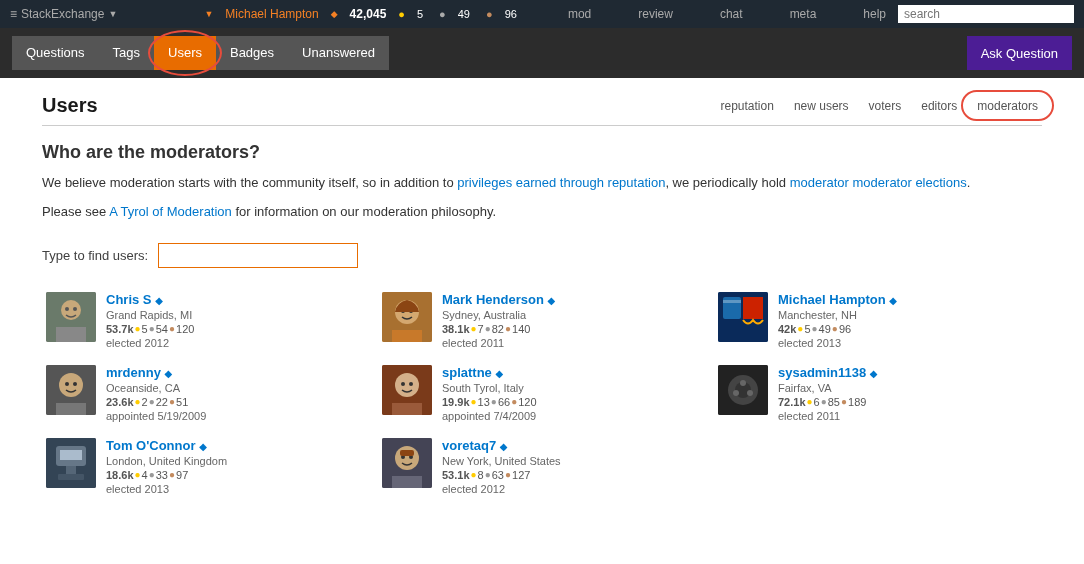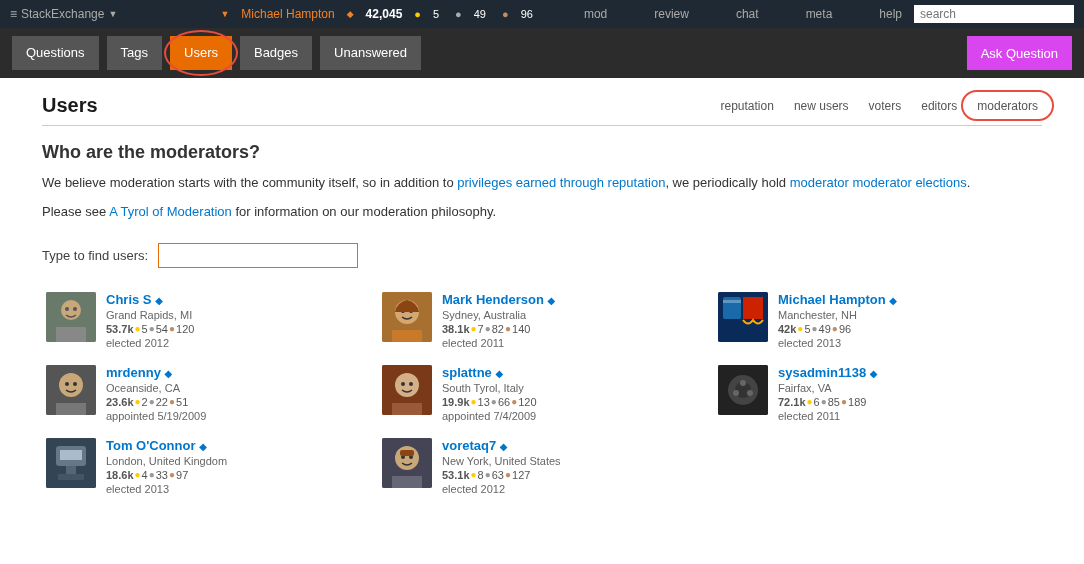--- a/index.html
+++ b/index.html
@@ -21,21 +21,21 @@
     #top-nav .badge-gold { color: #ffcc00; font-size: 11px; }
     #top-nav .badge-silver { color: #aaa; font-size: 11px; }
     #top-nav .badge-bronze { color: #c38b5f; font-size: 11px; }
     #top-nav .badge-count { color: #fff; font-size: 11px; margin-right: 4px; }
     #top-nav .nav-link { color: #aaa; font-size: 12px; text-decoration: none; cursor: pointer; padding-left: 35px; }
     #top-nav .search-box {
       background: #fff;
       border: none;
       padding: 2px 6px;
       font-size: 12px;
-      width: 160px;
+      width: 176px;
       outline: none;
       color: #999;
     }
 
     
     #site-header {
       background: #2c2c2c;
       padding: 8px 12px;
       display: flex;
       align-items: center;
@@ -64,42 +64,42 @@
     .logo-text {
       font-size: 20px;
       color: #fff;
     }
     .logo-text span.server { font-weight: normal; }
     .logo-text span.fault { font-weight: bold; }
 
     #site-nav {
       display: flex;
       align-items: center;
-      gap: 8px;
+      gap: 0;
       flex: 1;
     }
     .site-nav-btn {
       padding: 6px 14px;
       font-size: 13px;
       color: #fff;
       background: #555;
       border: none;
       cursor: pointer;
       text-decoration: none;
       display: inline-block;
       height: 34px;
       line-height: 22px;
     }
     .site-nav-btn.active {
       background: #e86c00;
     }
 
     .ask-question-btn {
       margin-left: auto;
-      background: #d946ef;
+      background: #4c1d95;
       color: #fff;
       padding: 6px 14px;
       border: none;
       font-size: 13px;
       cursor: pointer;
       height: 34px;
     }
 
     
     .users-btn-wrapper {

